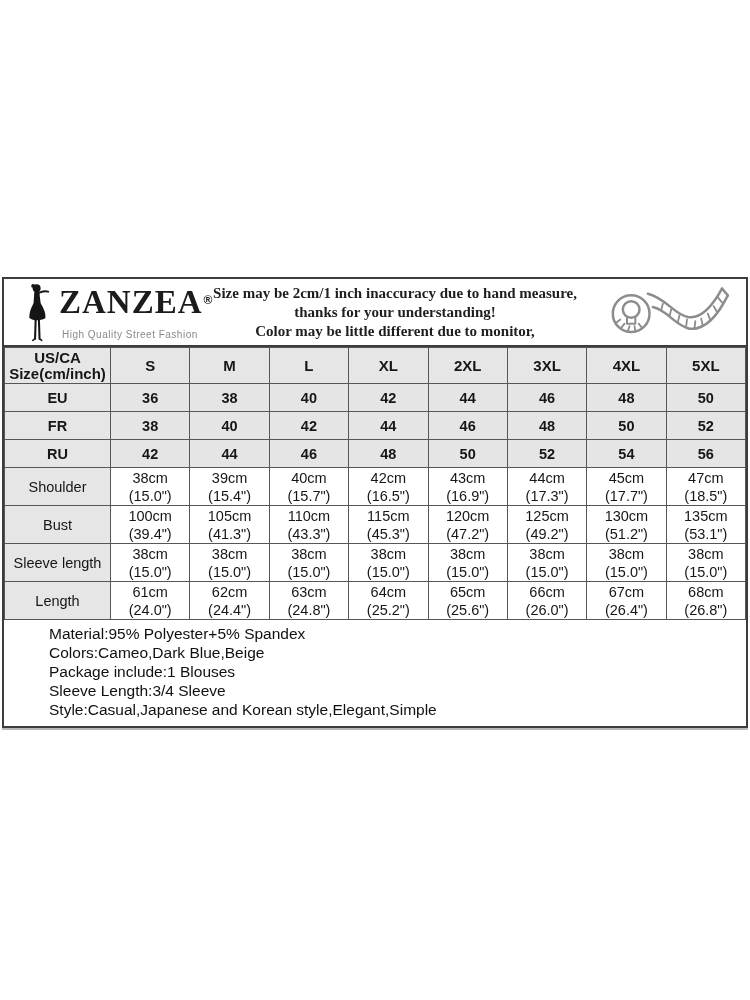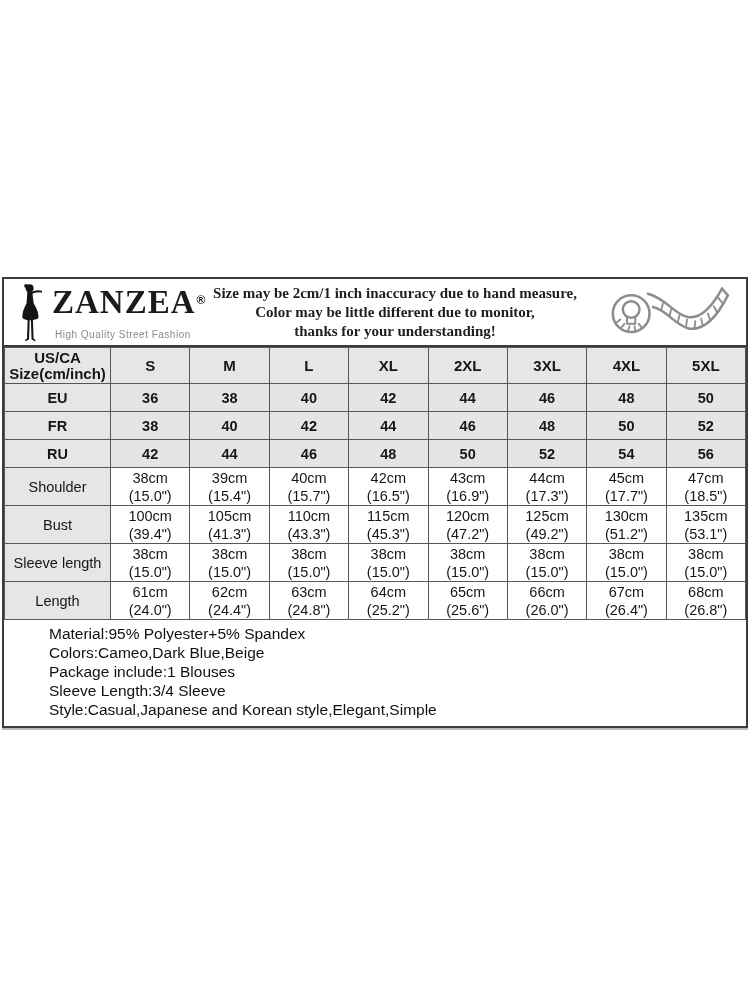--- a/index.html
+++ b/index.html
@@ -2,21 +2,21 @@
 <html><head>
 <meta charset="utf-8">
 <style>
   html,body{margin:0;padding:0;background:#ffffff;}
   body{width:750px;height:1000px;overflow:hidden;font-family:"Liberation Sans",sans-serif;}
   .sheet{position:relative;width:750px;height:1000px;background:#fff;}
   .panel{position:absolute;top:277px;left:2px;width:742px;background:#fff;
          border:2px solid #3c3c3c;box-shadow:0 2px 0 rgba(0,0,0,.28);}
   
   .band{height:66px;display:flex;align-items:center;border-bottom:2px solid #3c3c3c;background:#fff;}
-  .logo{display:flex;align-items:center;width:198px;padding-left:13px;box-sizing:border-box;flex:none;}
+  .logo{display:flex;align-items:center;width:198px;padding-left:20px;box-sizing:border-box;flex:none;}
   .logo svg{width:33px;height:59px;flex:none;}
   .logo-text{margin-left:2px;}
   .brand-name{font-family:"Liberation Serif",serif;font-weight:bold;font-size:33px;
               line-height:30px;color:#1b1b1b;letter-spacing:1px;white-space:nowrap;}
   .reg{font-size:12px;vertical-align:9px;margin-left:1px;font-family:"Liberation Sans",sans-serif;font-weight:bold;}
   .tagline{font-size:10px;color:#8a8a8a;letter-spacing:.5px;padding-left:3px;margin-top:12px;white-space:nowrap;}
   .disclaimer{flex:1;text-align:center;font-size:15px;font-weight:bold;line-height:19px;color:#1e1e1e;font-family:Liberation Serif, serif;}
   .tape{width:158px;flex:none;display:flex;justify-content:center;align-items:center;}
   .tape svg{width:132px;height:60px;}
   
@@ -56,22 +56,22 @@
           </g>
         </svg>
         <div class="logo-text">
           <div class="brand-name"><span>ZANZEA</span><span class="reg">®</span></div>
           <div class="tagline">High Quality Street Fashion</div>
         </div>
       </div>
 
       <div class="disclaimer">
         <div>Size may be 2cm/1 inch inaccuracy due to hand measure,</div>
+        <div>thanks for your understanding!</div>
         <div>Color may be little different due to monitor,</div>
-        <div>thanks for your understanding!</div>
       </div>
 
       <div class="tape">
         <svg viewBox="0 0 150 72" aria-hidden="true">
           <g fill="none" stroke="#8d8d8d" stroke-width="3" stroke-linecap="round">
             <circle cx="32" cy="38" r="22"></circle>
             <circle cx="32" cy="33" r="10"></circle>
             <path d="M27 42 L27 50 M37 42 L37 50 M27 50 L37 50" stroke-width="2.4"></path>
             <path d="M14 49 l5 -4 M20 55 l4 -5 M28 59 l2 -6 M37 59 l-1 -6 M45 55 l-4 -5" stroke-width="2.2"></path>
             <path d="M52 14 C 75 20, 82 38, 100 42 C 116 45, 130 28, 141 8"></path>

